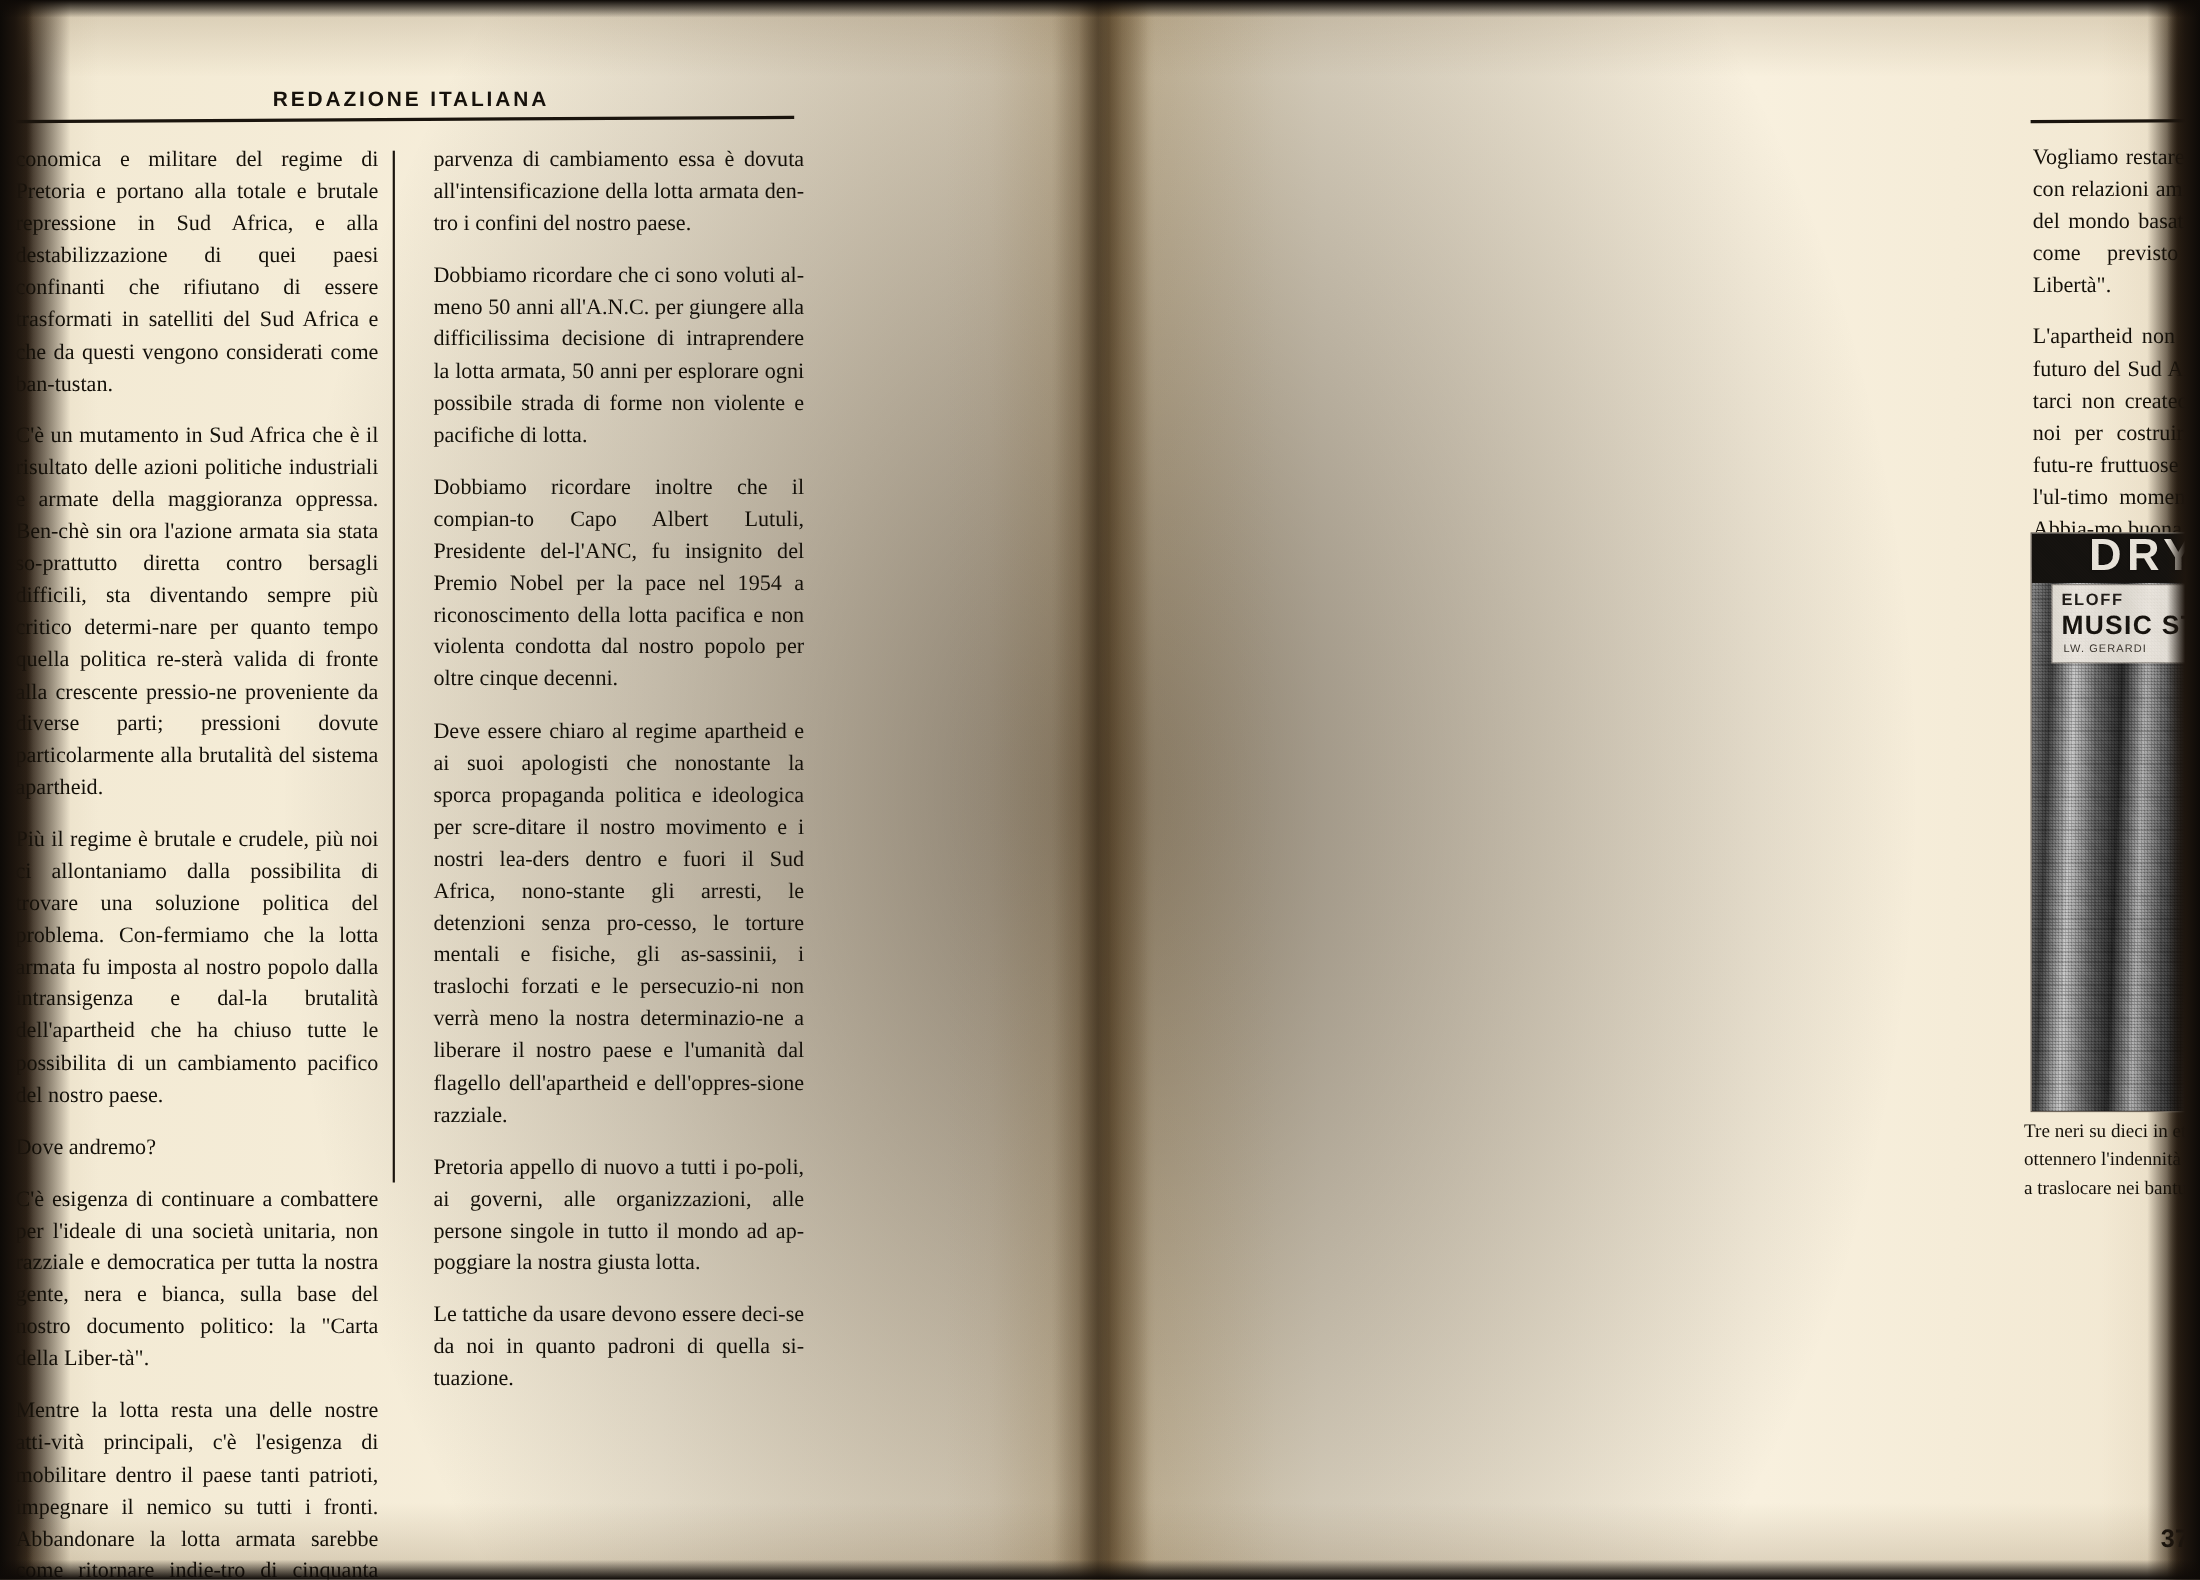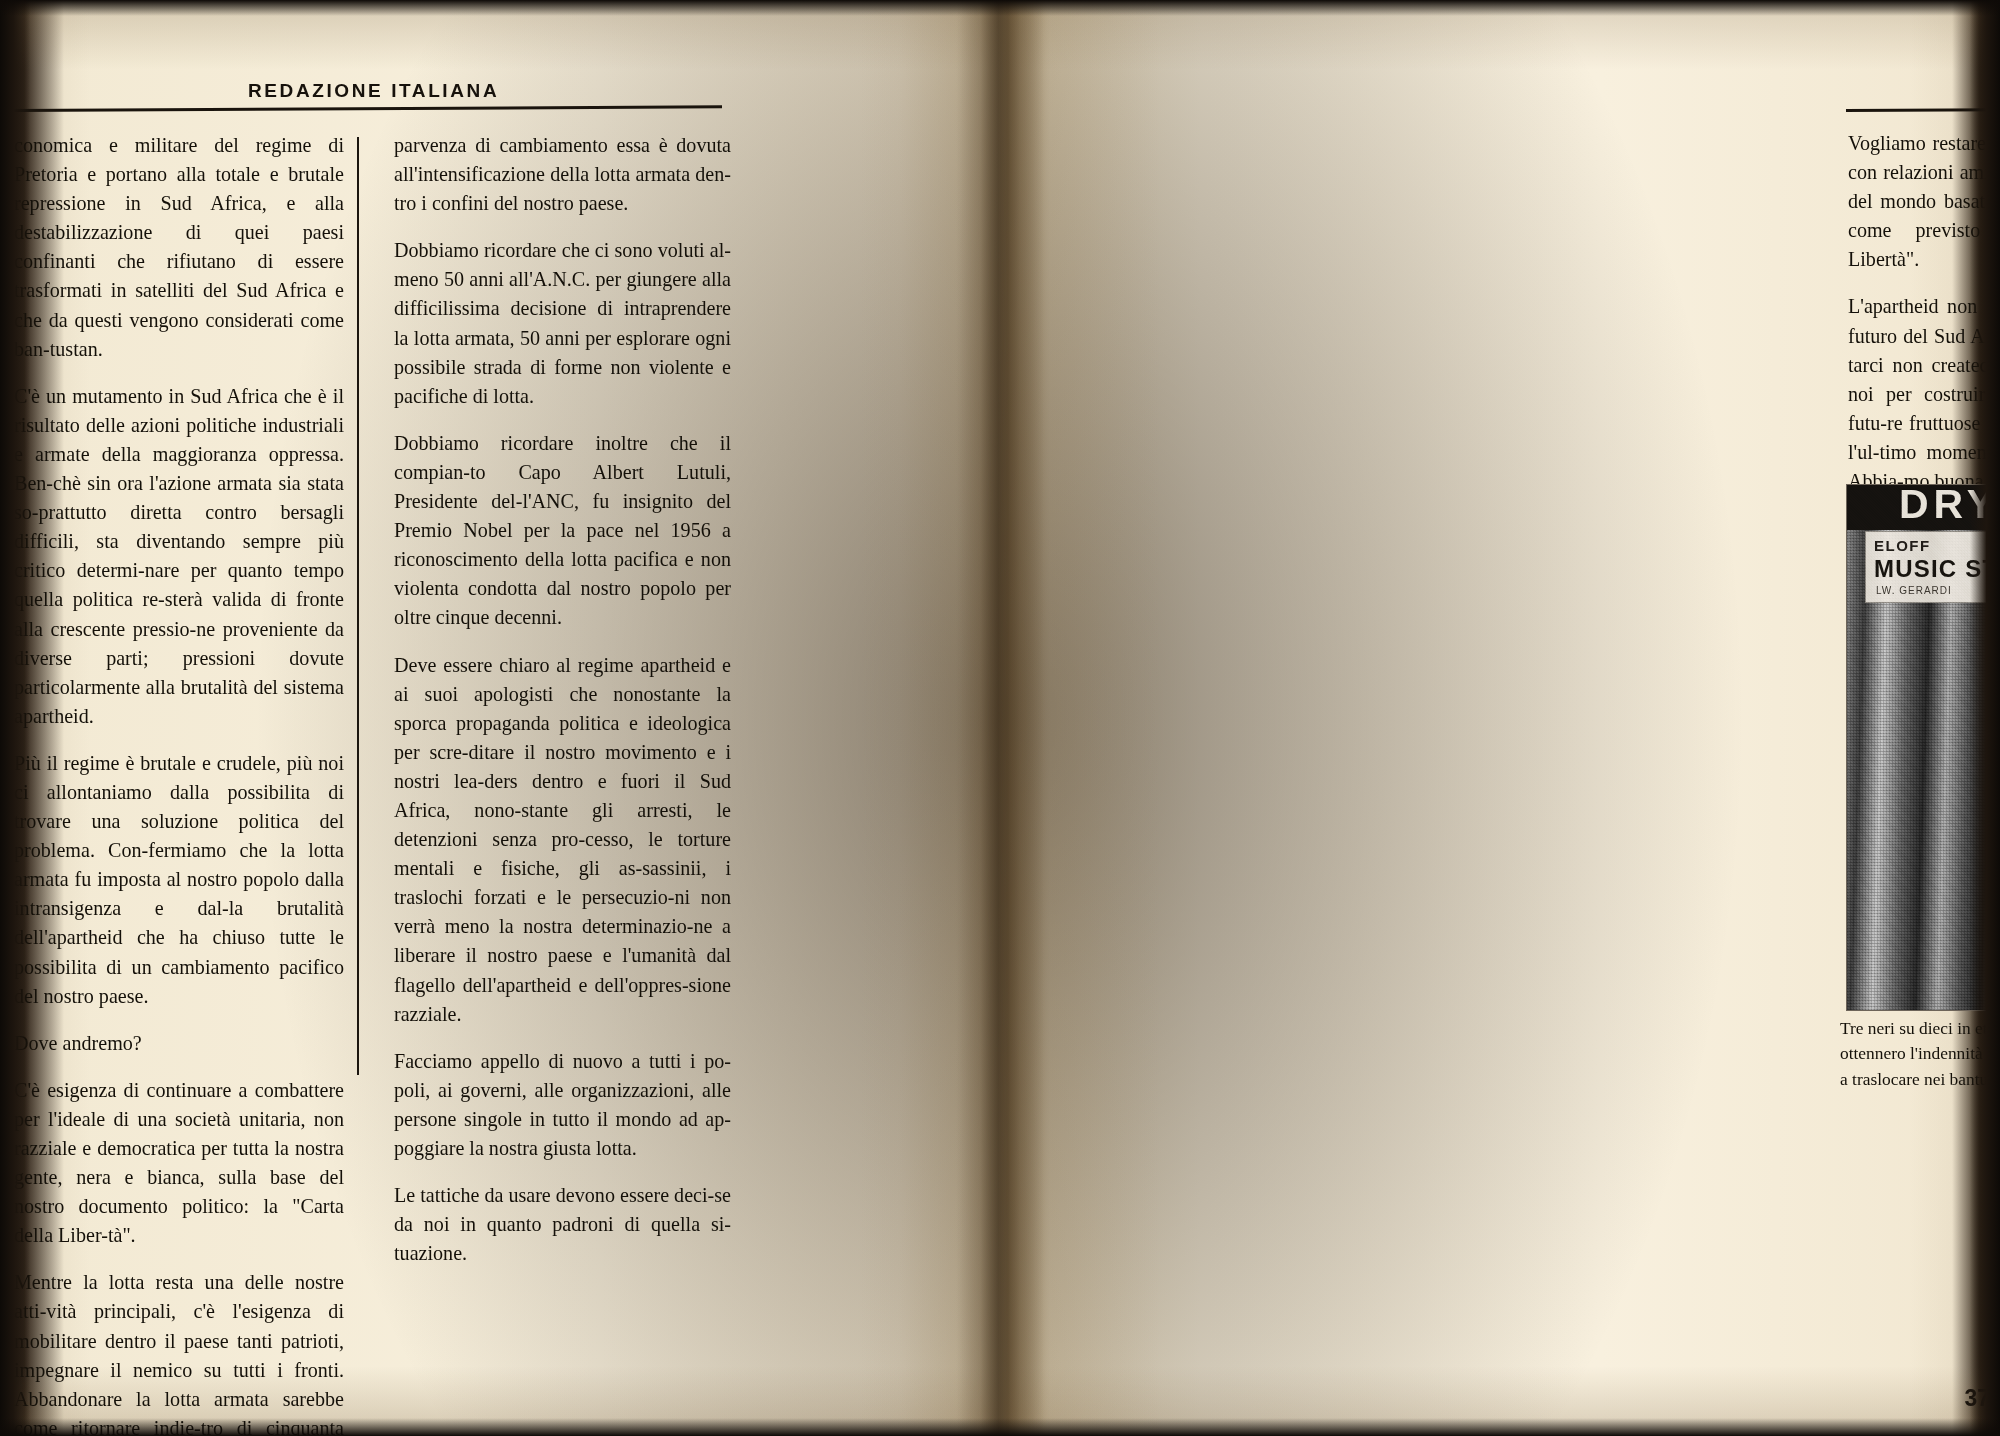--- a/index.html
+++ b/index.html
@@ -232,23 +232,23 @@
       <p>C'è un mutamento in Sud Africa che è il risultato delle azioni politiche industriali e armate della maggioranza oppressa. Ben-chè sin ora l'azione armata sia stata so-prattutto diretta contro bersagli difficili, sta diventando sempre più critico determi-nare per quanto tempo quella politica re-sterà valida di fronte alla crescente pressio-ne proveniente da diverse parti; pressioni dovute particolarmente alla brutalità del sistema apartheid.</p>
       <p>Più il regime è brutale e crudele, più noi ci allontaniamo dalla possibilita di trovare una soluzione politica del problema. Con-fermiamo che la lotta armata fu imposta al nostro popolo dalla intransigenza e dal-la brutalità dell'apartheid che ha chiuso tutte le possibilita di un cambiamento pacifico del nostro paese.</p>
       <p>Dove andremo?</p>
       <p>C'è esigenza di continuare a combattere per l'ideale di una società unitaria, non razziale e democratica per tutta la nostra gente, nera e bianca, sulla base del nostro documento politico: la "Carta della Liber-tà".</p>
       <p>Mentre la lotta resta una delle nostre atti-vità principali, c'è l'esigenza di mobilitare dentro il paese tanti patrioti, impegnare il nemico su tutti i fronti. Abbandonare la lotta armata sarebbe come ritornare indie-tro di cinquanta anni poichè se c'è questa</p>
     </div>
 
     <div class="col c2">
       <p>parvenza di cambiamento essa è dovuta all'intensificazione della lotta armata den-tro i confini del nostro paese.</p>
       <p>Dobbiamo ricordare che ci sono voluti al-meno 50 anni all'A.N.C. per giungere alla difficilissima decisione di intraprendere la lotta armata, 50 anni per esplorare ogni possibile strada di forme non violente e pacifiche di lotta.</p>
-      <p>Dobbiamo ricordare inoltre che il compian-to Capo Albert Lutuli, Presidente del-l'ANC, fu insignito del Premio Nobel per la pace nel 1956 a riconoscimento della lotta pacifica e non violenta condotta dal nostro popolo per oltre cinque decenni.</p>
+      <p>Dobbiamo ricordare inoltre che il compian-to Capo Albert Lutuli, Presidente del-l'ANC, fu insignito del Premio Nobel per la pace nel 1954 a riconoscimento della lotta pacifica e non violenta condotta dal nostro popolo per oltre cinque decenni.</p>
       <p>Deve essere chiaro al regime apartheid e ai suoi apologisti che nonostante la sporca propaganda politica e ideologica per scre-ditare il nostro movimento e i nostri lea-ders dentro e fuori il Sud Africa, nono-stante gli arresti, le detenzioni senza pro-cesso, le torture mentali e fisiche, gli as-sassinii, i traslochi forzati e le persecuzio-ni non verrà meno la nostra determinazio-ne a liberare il nostro paese e l'umanità dal flagello dell'apartheid e dell'oppres-sione razziale.</p>
-      <p>Facciamo appello di nuovo a tutti i po-poli, ai governi, alle organizzazioni, alle persone singole in tutto il mondo ad ap-poggiare la nostra giusta lotta.</p>
+      <p>Pretoria appello di nuovo a tutti i po-poli, ai governi, alle organizzazioni, alle persone singole in tutto il mondo ad ap-poggiare la nostra giusta lotta.</p>
       <p>Le tattiche da usare devono essere deci-se da noi in quanto padroni di quella si-tuazione.</p>
     </div>
 
     <div class="folio folio-left">6</div>
   </div>
 
   <div class="page page-right">
     <div class="shade-right"></div>
 
     <div class="rule rule-right"></div>

